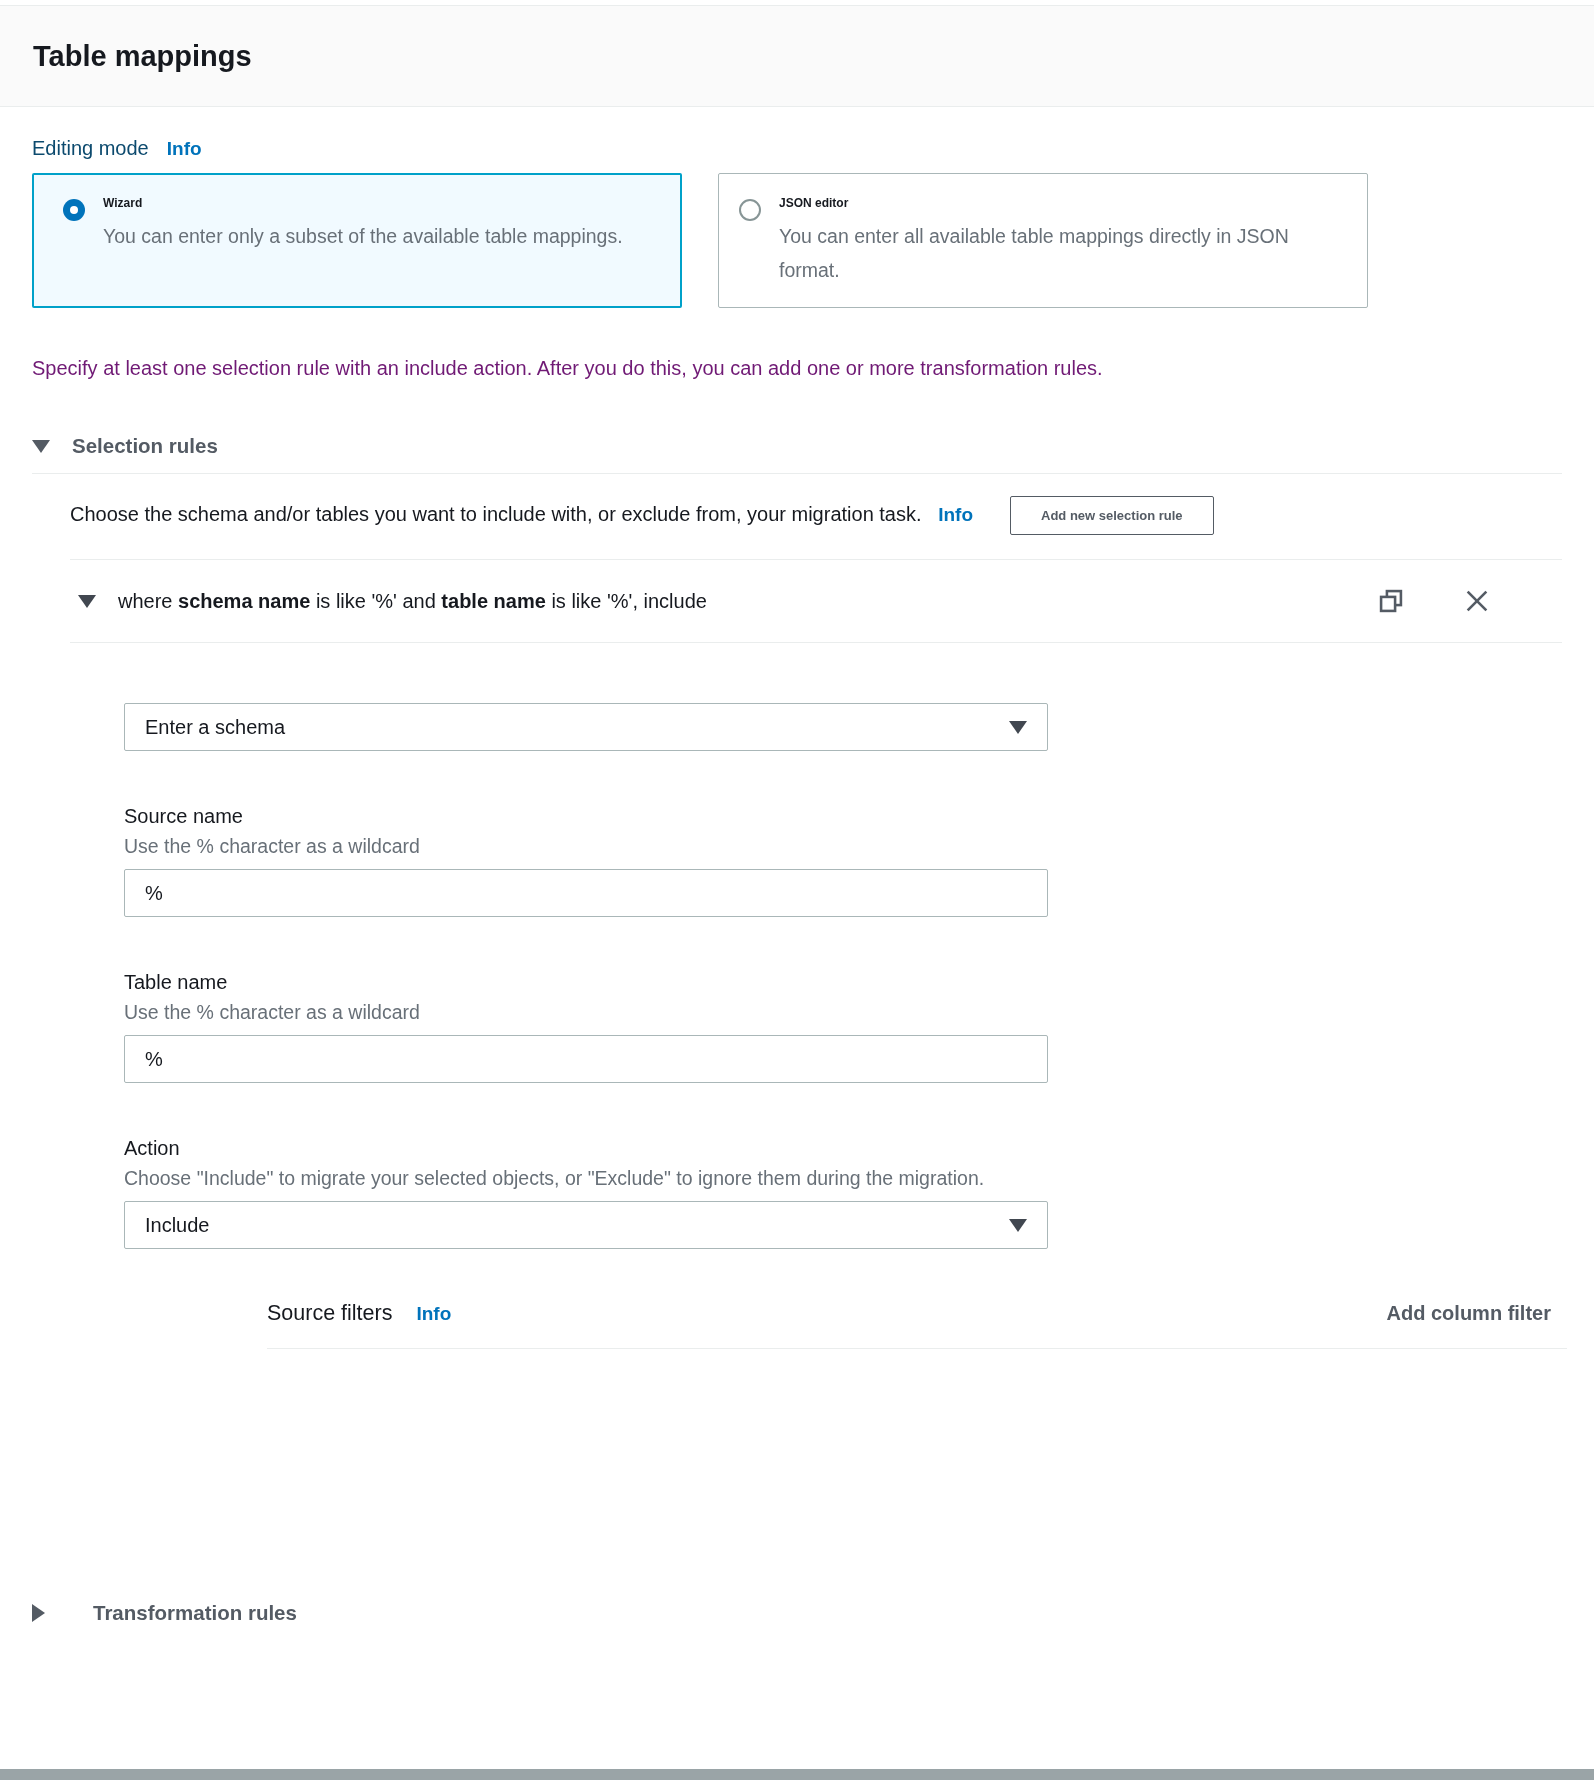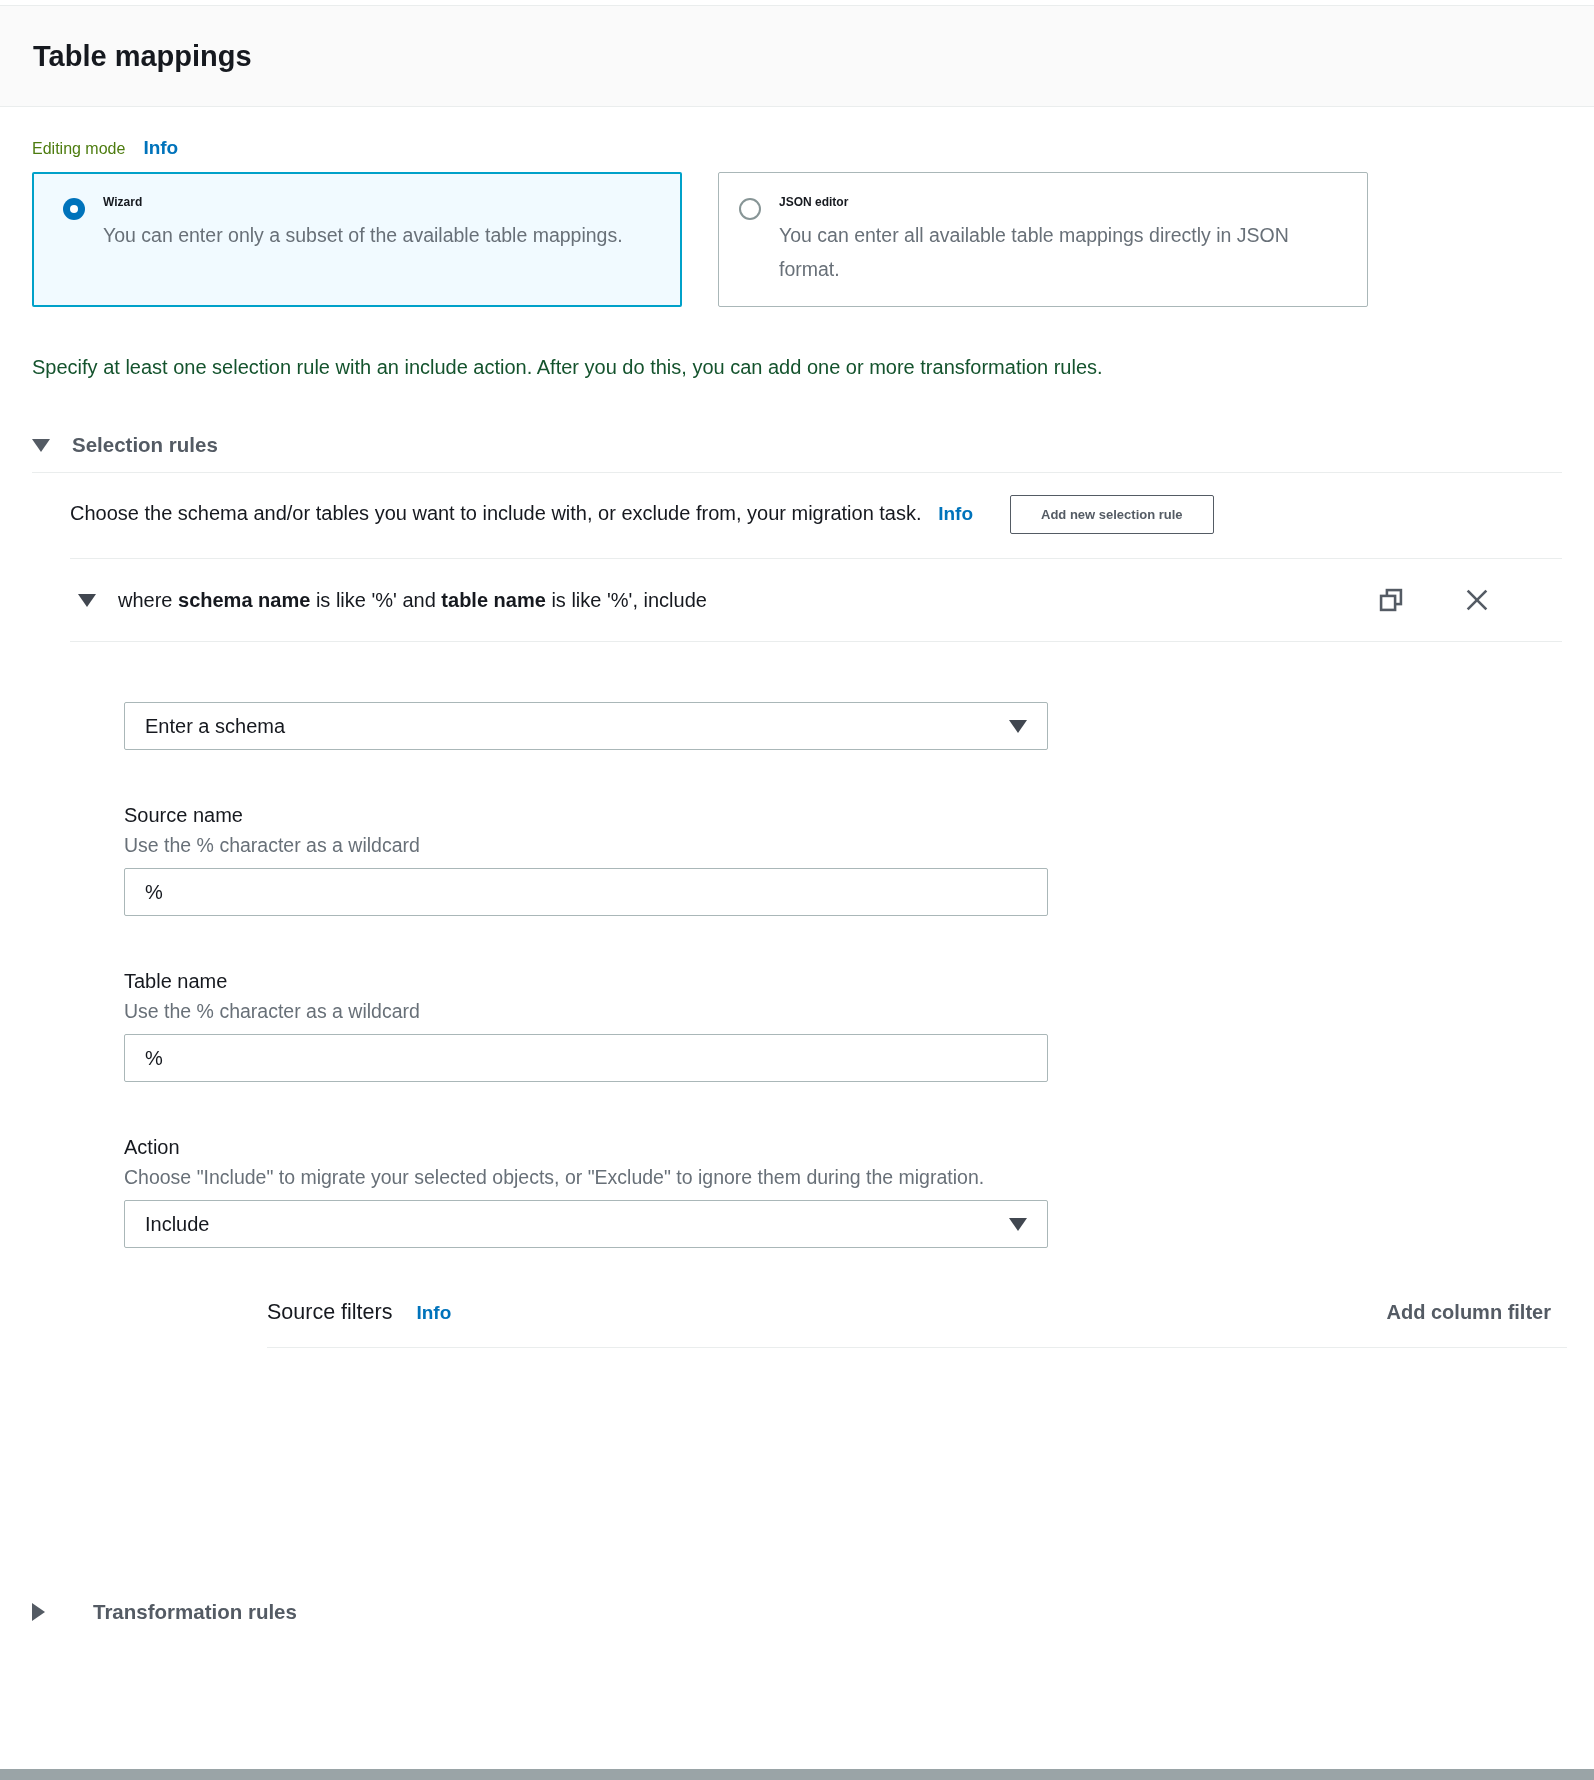--- a/index.html
+++ b/index.html
@@ -23,21 +23,21 @@
     display: flex;
     align-items: center;
     padding-left: 33px;
   }
   .panel-title { font-size: 29px; font-weight: bold; color: #16191f; }
 
   .content { padding: 0 32px; }
 
   
   .editing-mode-row { margin-top: 30px; display: flex; align-items: baseline; gap: 18px; }
-  .field-label-lg { font-size: 16px; color: #4d7c0f; }
+  .field-label-lg { font-size: 20px; color: #0c4a6e; }
   .info-link { font-size: 19px; font-weight: bold; color: #0073bb; cursor: pointer; text-decoration: none; }
 
   .cards-row { margin-top: 13px; display: flex; gap: 36px; }
   .mode-card {
     width: 650px;
     min-height: 133px;
     border: 1px solid #aab7b8;
     border-radius: 2px;
     background: #ffffff;
     padding: 22px 28px 20px 20px;
@@ -53,21 +53,21 @@
   .radio.checked::after {
     content: ""; position: absolute; left: 50%; top: 50%;
     width: 8px; height: 8px; border-radius: 50%; background: #ffffff;
     transform: translate(-50%, -50%);
   }
   .radio.unchecked { background: #ffffff; border: 2px solid #879596; }
   .card-title { font-size: 12px; color: #16191f; font-weight: bold; }
   .card-desc { font-size: 19.5px; color: #687078; line-height: 1.75; margin-top: 9px; max-width: 585px; }
 
   
-  .intro { margin-top: 42px; font-size: 20px; line-height: 1.8; max-width: 1270px; color: #14532d; }
+  .intro { margin-top: 42px; font-size: 20px; line-height: 1.8; max-width: 1270px; color: #701a75; }
 
   
   .section-header { margin-top: 48px; display: flex; align-items: center; gap: 22px; cursor: pointer; }
   .tri-down {
     width: 0; height: 0;
     border-left: 9px solid transparent; border-right: 9px solid transparent;
     border-top: 13px solid #545b64;
   }
   .tri-right {
     width: 0; height: 0;

